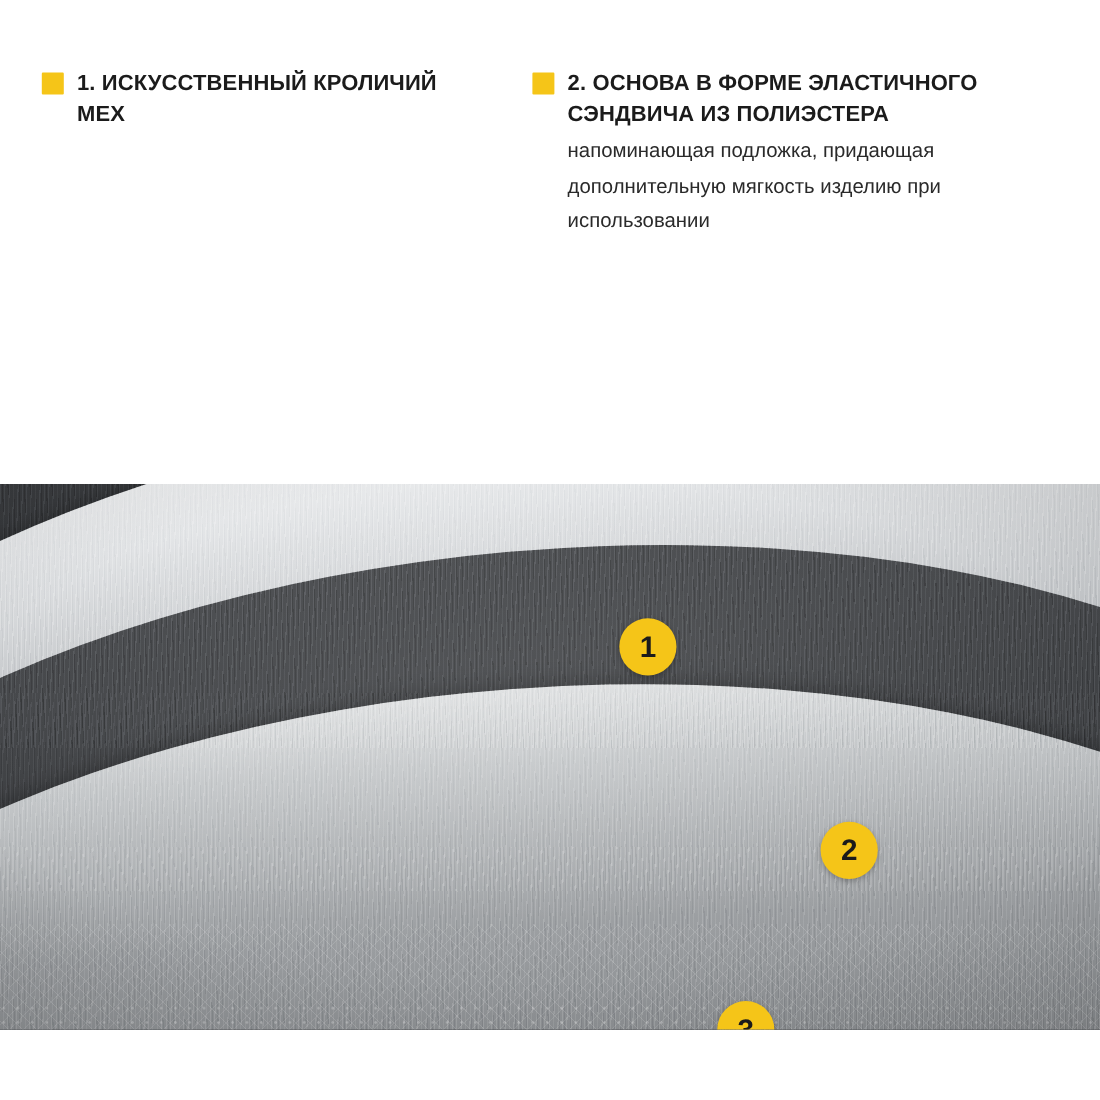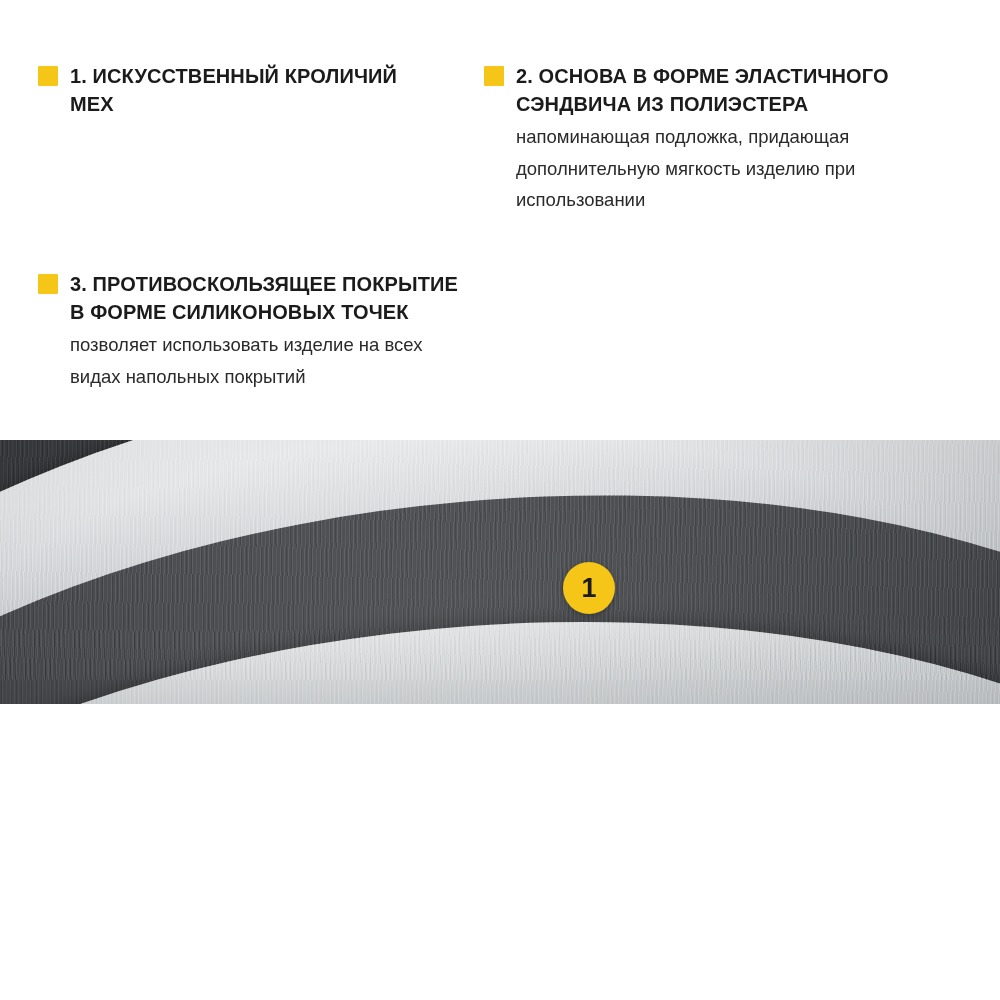--- a/index.html
+++ b/index.html
@@ -10,21 +10,21 @@
   body {
     width: 1000px;
     height: 1000px;
     background: #ffffff;
     font-family: "Liberation Sans", sans-serif;
     overflow: hidden;
   }
   .page {
     position: relative;
     width: 1000px;
-    height: 704px;
+    height: 936px;
     background: #ffffff;
     overflow: hidden;
   }
 
   
   .features {
     position: absolute;
     top: 0;
     left: 0;
     width: 1000px;
@@ -227,27 +227,20 @@
     </div>
 
     <div class="feature" id="feat-2">
       <div class="head">
         <span class="bullet"></span>
         <h3 class="title"><span>2.</span> <span>ОСНОВА В ФОРМЕ ЭЛАСТИЧНОГО СЭНДВИЧА ИЗ ПОЛИЭСТЕРА</span></h3>
       </div>
       <p class="desc">напоминающая подложка, придающая дополнительную мягкость изделию при использовании</p>
     </div>
 
-    <div class="feature" id="feat-3">
-      <div class="head">
-        <span class="bullet"></span>
-        <h3 class="title"><span>3.</span> <span>ПРОТИВОСКОЛЬЗЯЩЕЕ ПОКРЫТИЕ В ФОРМЕ СИЛИКОНОВЫХ ТОЧЕК</span></h3>
-      </div>
-      <p class="desc">позволяет использовать изделие на всех видах напольных покрытий</p>
-    </div>
 
   </div>
 
   <div class="photo">
     <div class="layer bg-grey"></div>
 
     <div class="band band-1"></div>
     <div class="band band-1b"></div>
     <div class="band band-2"></div>
     <div class="band band-3"></div>

